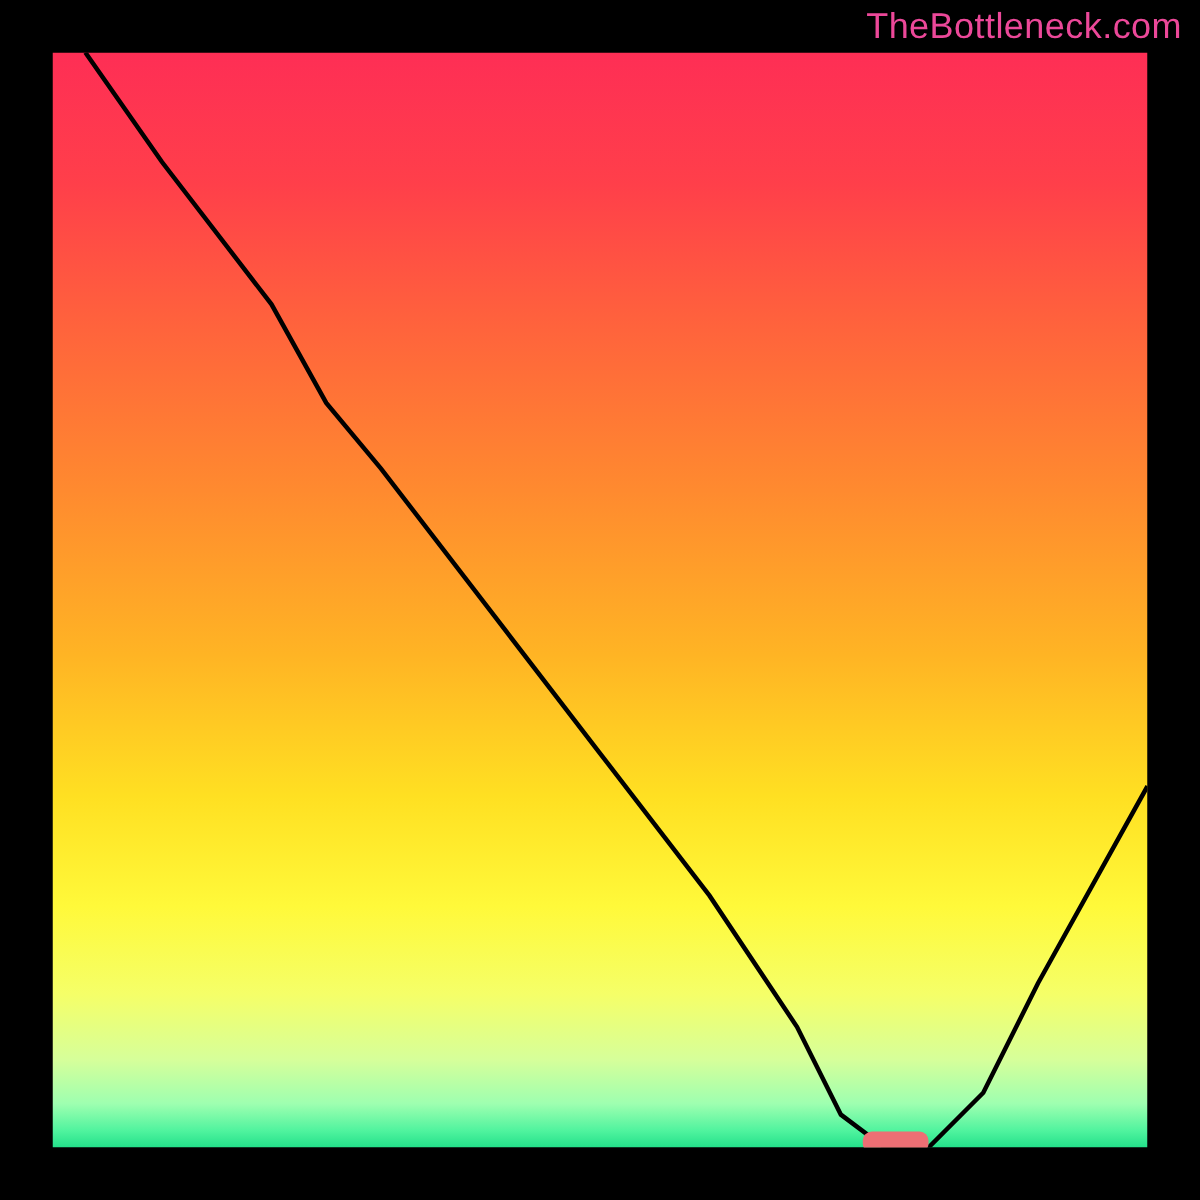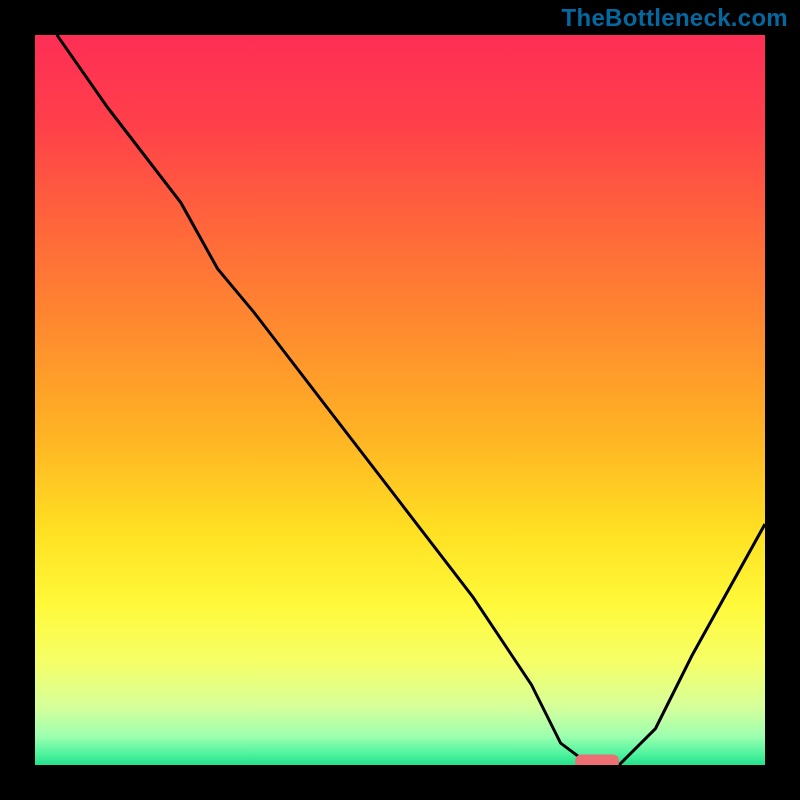--- a/index.html
+++ b/index.html
@@ -8,23 +8,23 @@
     width: 800px;
     height: 800px;
     background: #000;
     font-family: Arial, Helvetica, sans-serif;
     position: relative;
   }
   .watermark {
     position: absolute;
     top: 4px;
     right: 12px;
-    color: #0369a1;
+    color: #ec4899;
     font-size: 24px;
-    font-weight: 700;
+    font-weight: 400;
     z-index: 10;
     letter-spacing: 0.3px;
   }
   .plot-wrap {
     position: absolute;
     left: 35px;
     top: 35px;
     width: 730px;
     height: 730px;
   }

